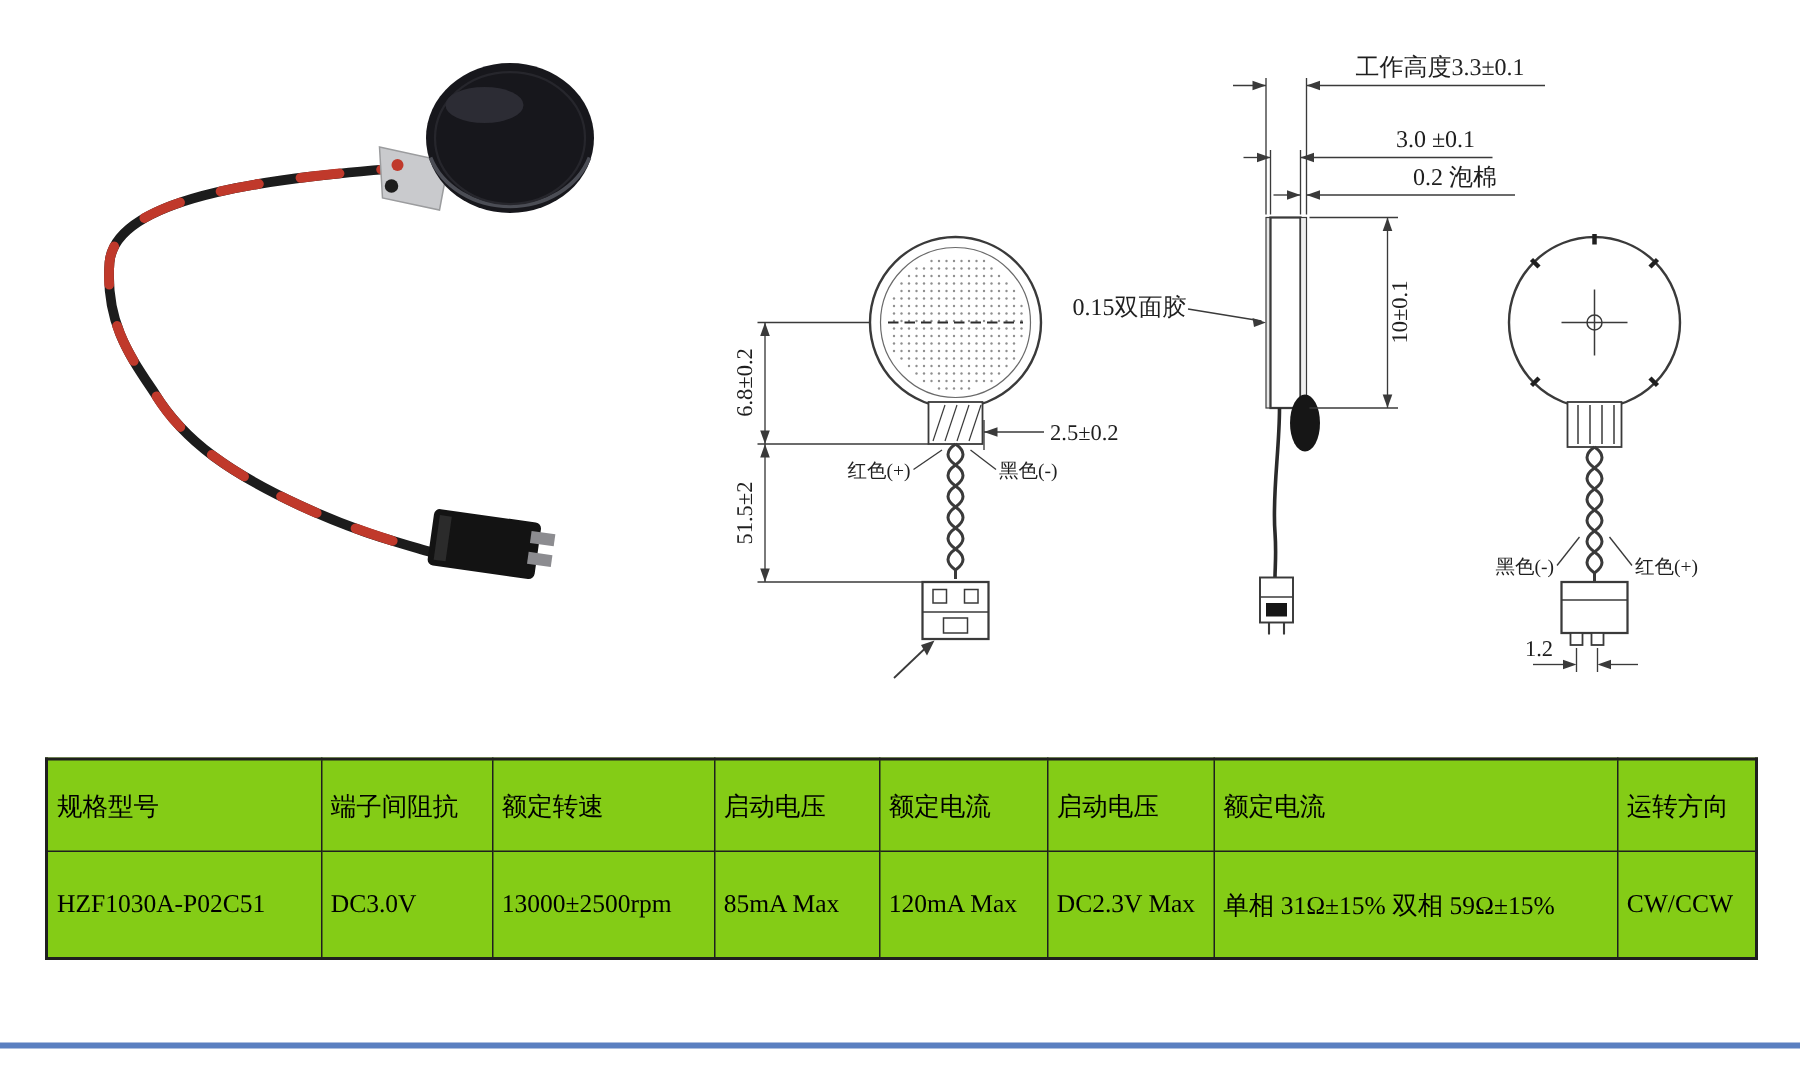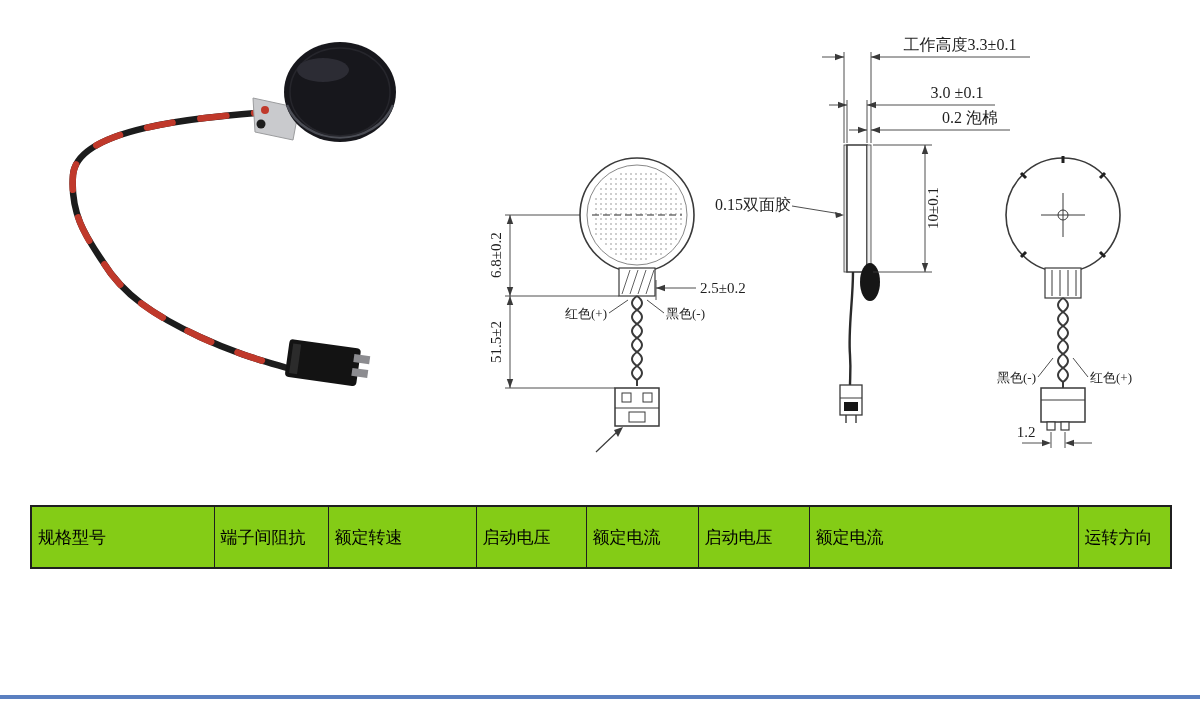--- a/index.html
+++ b/index.html
@@ -498,19 +498,29 @@
         <tr class="hdr">
           <th>规格型号</th>
           <th>端子间阻抗</th>
           <th>额定转速</th>
           <th>启动电压</th>
           <th>额定电流</th>
           <th>启动电压</th>
           <th>额定电流</th>
           <th>运转方向</th>
         </tr>
+        <tr class="datarow">
+          <td>HZF1030A-P02C51</td>
+          <td>DC3.0V</td>
+          <td>13000±2500rpm</td>
+          <td>85mA Max</td>
+          <td>120mA Max</td>
+          <td>DC2.3V Max</td>
+          <td>单相 31Ω±15% 双相 59Ω±15%</td>
+          <td>CW/CCW</td>
+        </tr>
       </tbody>
     </table>
   </div>
 
   <div class="abs" id="bottom-rule"></div>
 
 </div>
 
 </body></html>

